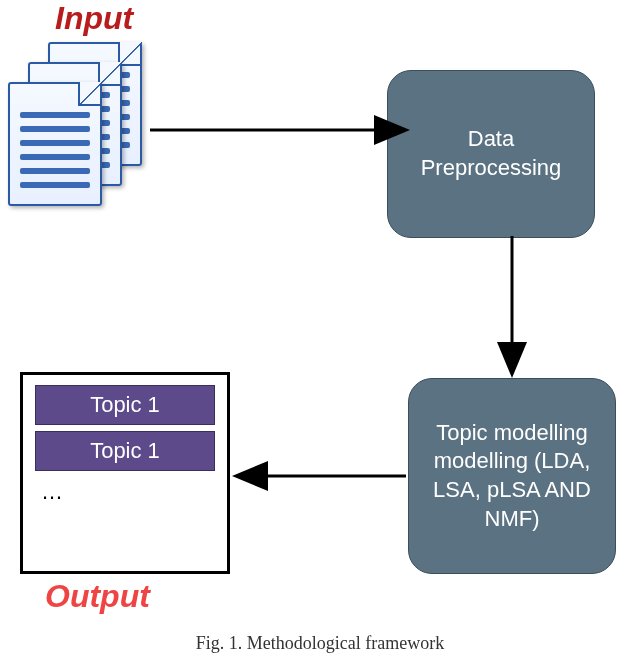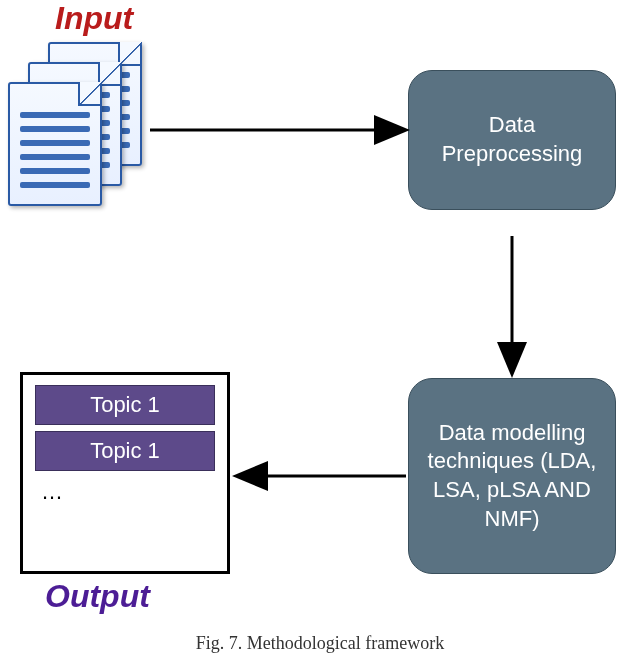--- a/index.html
+++ b/index.html
@@ -26,21 +26,21 @@
     color: #b91c1c;
     font-family: "Trebuchet MS", Arial, sans-serif;
   }
   .label-output {
     position: absolute;
     left: 45px;
     top: 578px;
     font-size: 32px;
     font-weight: bold;
     font-style: italic;
-    color: #4c1d95;
+    color: #ef4444;
     font-family: "Trebuchet MS", Arial, sans-serif;
   }
   .docs-stack {
     position: absolute;
     left: 8px;
     top: 42px;
     width: 140px;
     height: 170px;
   }
   .doc {
@@ -87,24 +87,24 @@
     display: flex;
     align-items: center;
     justify-content: center;
     font-size: 22px;
     line-height: 1.3;
     padding: 10px;
     box-sizing: border-box;
     border: 1px solid #3a4f5c;
   }
   .box-preproc {
-    left: 408px;
+    left: 387px;
     top: 70px;
     width: 208px;
-    height: 140px;
+    height: 168px;
   }
   .box-topic-model {
     left: 408px;
     top: 378px;
     width: 208px;
     height: 196px;
   }
   .output-box {
     position: absolute;
     left: 20px;
@@ -187,21 +187,21 @@
           <div class="doc-line"></div>
       </div>
     </div>
   </div>
 
   <div class="box box-preproc">
     <span>Data Preprocessing</span>
   </div>
 
   <div class="box box-topic-model">
-    <span>Data modelling techniques (LDA, LSA, pLSA AND NMF)</span>
+    <span>Topic modelling modelling (LDA, LSA, pLSA AND NMF)</span>
   </div>
 
   <div class="output-box">
     <div class="topic-pill">Topic 1</div>
     <div class="topic-pill">Topic 1</div>
     <div class="ellipsis">…</div>
   </div>
 
   <div class="label-output">Output</div>
 
@@ -212,15 +212,15 @@
       </marker>
     </defs>
 
     <line x1="150" y1="130" x2="404" y2="130" stroke="#000" stroke-width="3" marker-end="url(#arrowhead)"></line>
 
     <line x1="512" y1="236" x2="512" y2="372" stroke="#000" stroke-width="3" marker-end="url(#arrowhead)"></line>
 
     <line x1="406" y1="476" x2="238" y2="476" stroke="#000" stroke-width="3" marker-end="url(#arrowhead)"></line>
   </svg>
 
-  <div class="caption">Fig. 7.   Methodological framework</div>
+  <div class="caption">Fig. 1.   Methodological framework</div>
 
 </div>
 
 </body></html>

